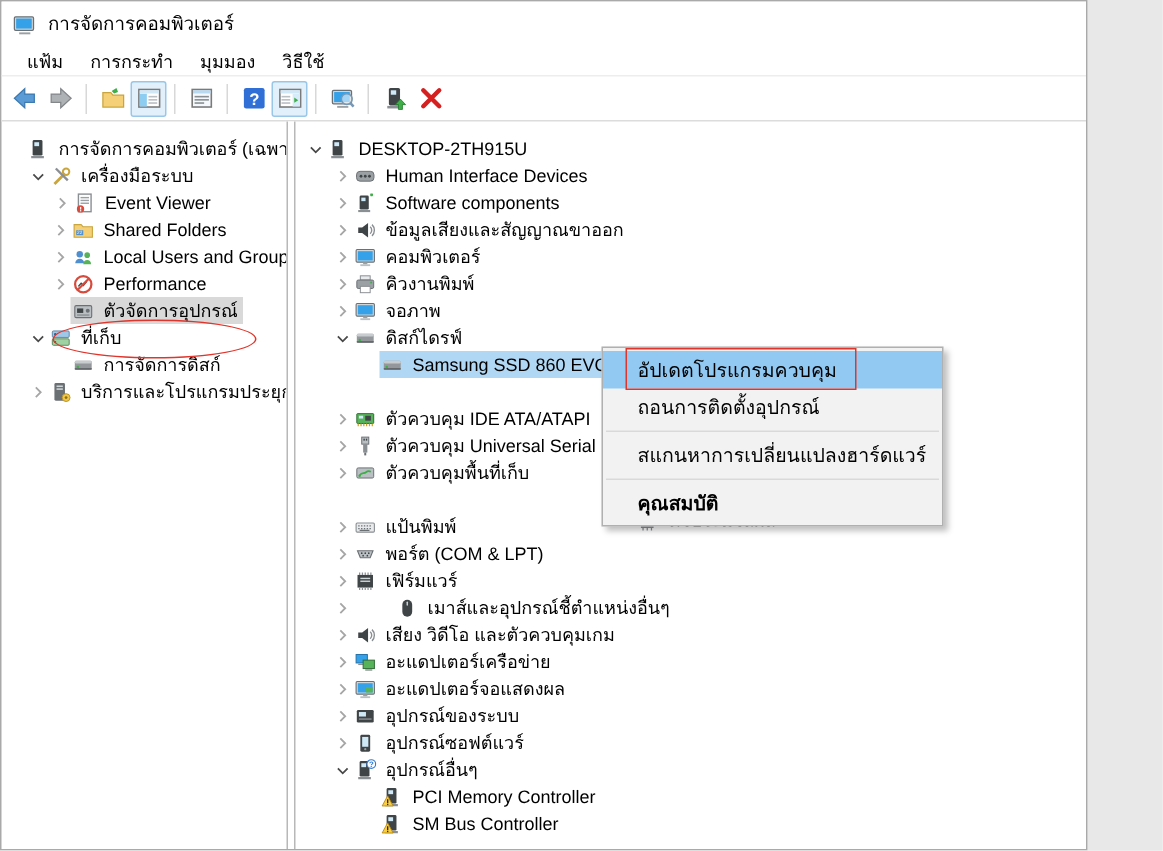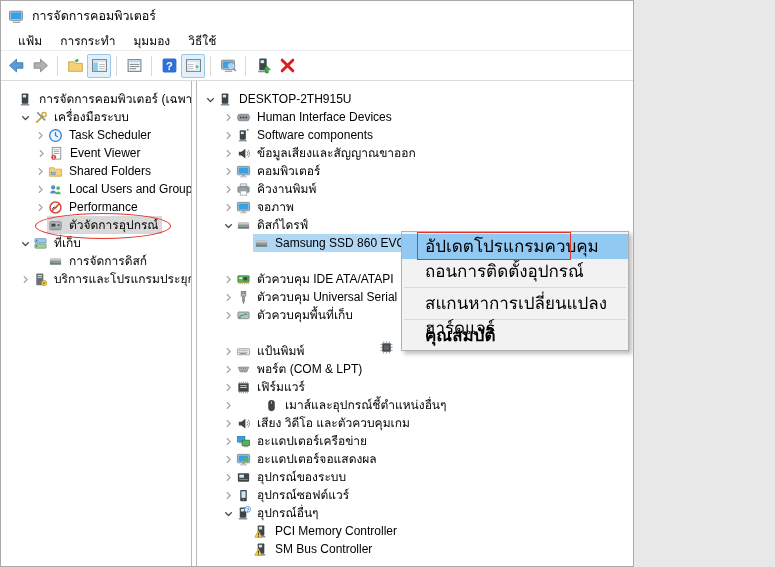--- a/index.html
+++ b/index.html
@@ -1,17 +1,17 @@
 <!DOCTYPE html>
 <html><head>
 <meta charset="utf-8">
 <style>
   html,body{margin:0;padding:0;background:#e8e8e8;}
   #app{
-    position:relative;width:634px;height:567px;background:#ffffff;
+    position:relative;width:725px;height:567px;background:#ffffff;
     font-family:"Liberation Sans", sans-serif;font-size:12px;color:#000;
     overflow:hidden;border:1px solid #a9a9a9;box-sizing:border-box;
   }
   
   #titlebar{height:30px;display:flex;align-items:center;padding-left:7px;background:#fff;}
   #titlebar .appicon{width:17px;height:17px;margin-right:7px;}
   #titlebar .title{font-size:12.5px;}
   
   #menubar{height:19px;display:flex;align-items:center;padding-left:8px;background:#fff;}
   #menubar .mitem{padding:1px 9px 2px 9px;cursor:default;}
@@ -34,21 +34,21 @@
   .exp svg{width:13px;height:13px;}
   .ticon{width:16px;height:16px;flex:0 0 16px;margin-right:4px;display:inline-flex;align-items:center;justify-content:center;}
   .ticon svg{width:15px;height:15px;}
   .selwrap{display:inline-flex;align-items:center;height:18px;padding-right:2px;}
   .trow.sel-gray .selwrap{background:#d9d9d9;}
   .trow.sel-blue .selwrap{background:#b0d7f3;padding-right:14px;}
   .tlabel{padding:0 2px;}
   
   #ctxmenu{position:absolute;left:400px;top:230px;width:228px;background:#f2f2f2;
     border:1px solid #b0b0b0;box-shadow:3px 3px 4px rgba(0,0,0,0.25);padding:2px 0;box-sizing:border-box;z-index:50;}
-  .citem{height:25px;line-height:25px;padding-left:23px;font-size:17px;cursor:default;}
+  .citem{height:25px;line-height:25px;padding-left:23px;font-size:13px;cursor:default;}
   .citem.hl{background:#91c9f2;}
   .citem.bold{font-weight:bold;}
   .csep{height:1px;background:#d9d9d9;margin:3px 2px;}
   
   .anno{position:absolute;border:2px solid #e0352b;pointer-events:none;z-index:99;background:transparent;}
   #anno-ellipse{left:34px;top:289px;width:134px;height:24px;border-radius:50%;border-width:1.5px;}
   #anno-rect{left:416px;top:231px;width:152px;height:26px;border-width:1.5px;}
 </style>
 </head>
 <body>
@@ -200,36 +200,20 @@
             <span class="ticon">
               <svg viewBox="0 0 16 16">
                 <path d="M3.5 13.5L11 6" stroke="#caa53e" stroke-width="2"></path>
                 <circle cx="11.8" cy="4.8" r="2.3" fill="none" stroke="#caa53e" stroke-width="1.4"></circle>
                 <path d="M4.5 2.5L13 11" stroke="#8a8f93" stroke-width="1.7"></path>
               </svg>
             </span>
             <span class="tlabel">เครื่องมือระบบ</span>
           </span>
         </div>
-        <div class="trow" style="padding-left: 32px;">
-          <span class="exp">
-            <svg viewBox="0 0 16 16">
-              <path d="M6 4l4 4-4 4" fill="none" stroke="#a6a6a6" stroke-width="1.5"></path>
-            </svg>
-          </span>
-          <span class="selwrap">
-            <span class="ticon">
-              <svg viewBox="0 0 16 16">
-                <circle cx="8" cy="8" r="6.2" fill="#eaf4fb" stroke="#2f7bd6" stroke-width="1.4"></circle>
-                <path d="M8 4.3V8l2.6 1.6" stroke="#2f7bd6" stroke-width="1.3" fill="none"></path>
-              </svg>
-            </span>
-            <span class="tlabel">Task Scheduler</span>
-          </span>
-        </div>
         <div class="trow" style="padding-left: 33px;">
           <span class="exp">
             <svg viewBox="0 0 16 16">
               <path d="M6 4l4 4-4 4" fill="none" stroke="#a6a6a6" stroke-width="1.5"></path>
             </svg>
           </span>
           <span class="selwrap">
             <span class="ticon">
               <svg viewBox="0 0 16 16">
                 <rect x="3.5" y="1.5" width="9" height="12.5" fill="#fff" stroke="#8a8f93"></rect>

